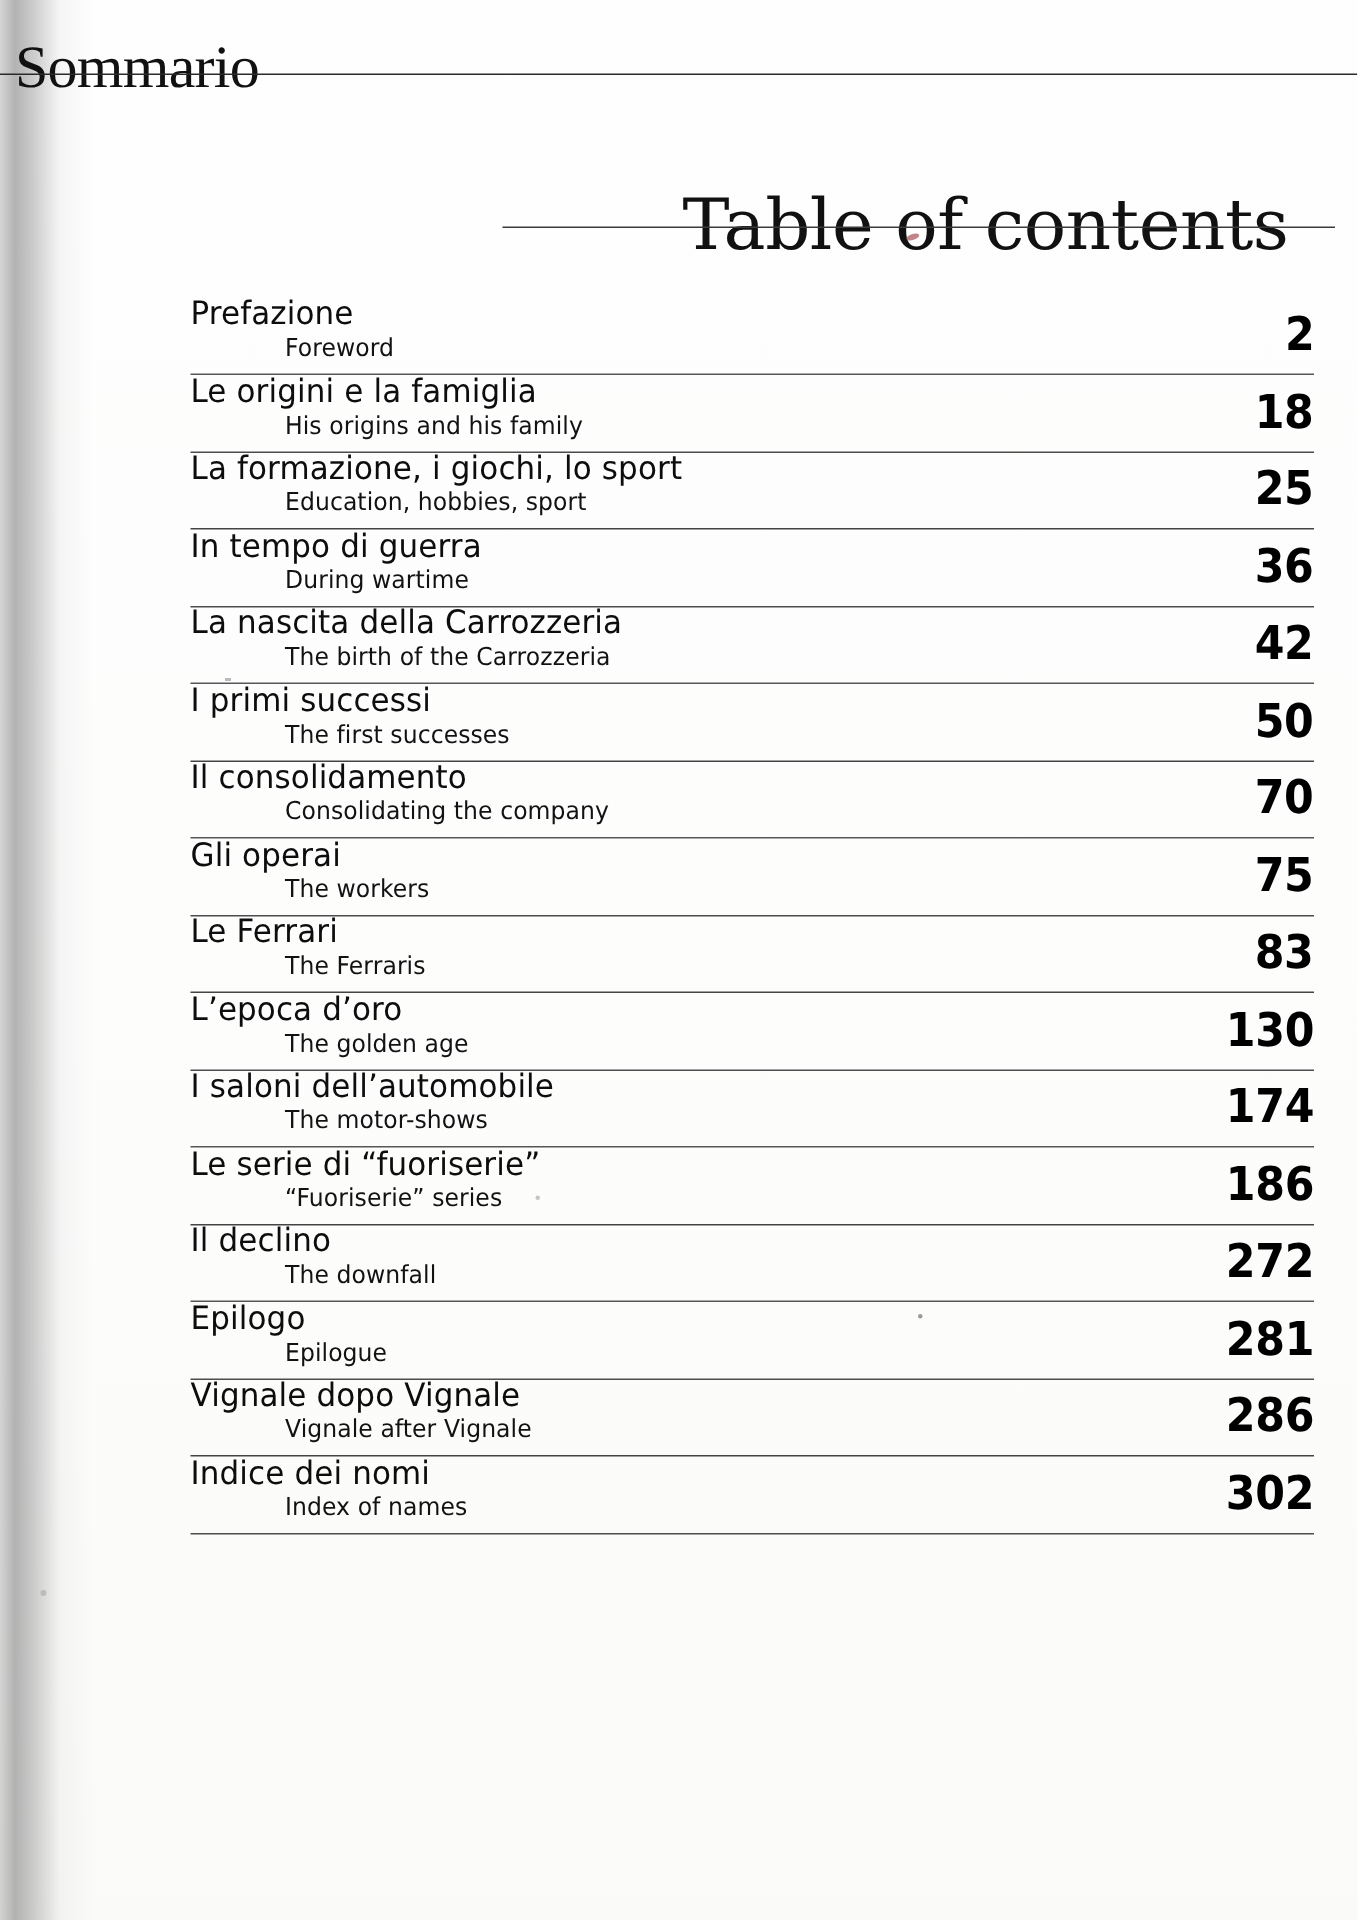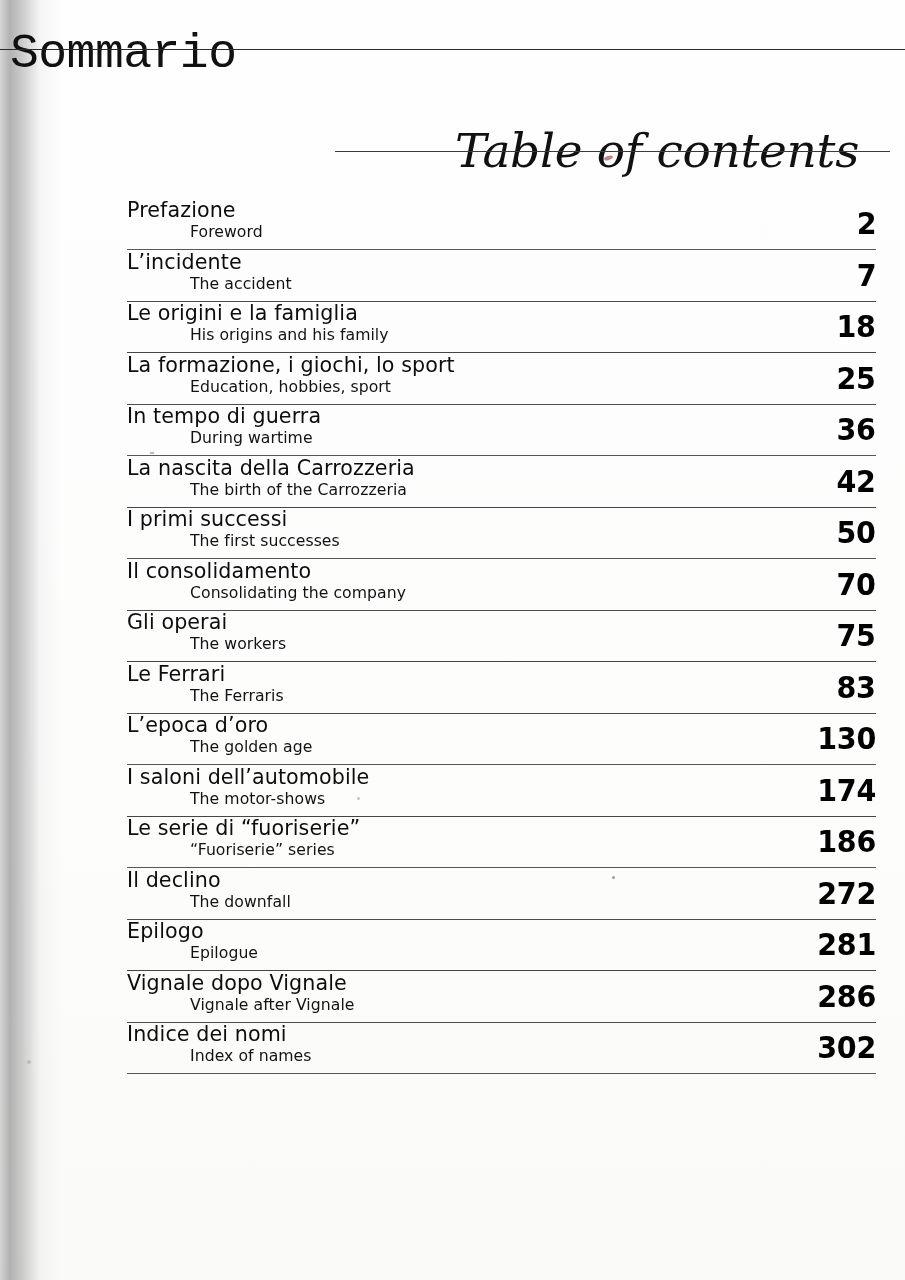--- a/index.html
+++ b/index.html
@@ -57,22 +57,22 @@
   .speck-grey-1 { left: 612px; top: 876px; width: 3px; height: 3px; background: rgba(90,90,90,.6); border-radius:50%; }
   .speck-grey-2 { left: 150px; top: 452px; width: 4px; height: 2px; background: rgba(120,120,120,.5); }
   .speck-grey-3 { left: 27px; top: 1060px; width: 4px; height: 4px; background: rgba(150,150,150,.45); border-radius:50%; }
   .speck-grey-4 { left: 357px; top: 797px; width: 3px; height: 3px; background: rgba(130,130,130,.45); border-radius:50%; }
 
   
   .header-it {
     position: absolute;
     left: 10px;
     top: -2px;
-    font-family: Liberation Mono, monospace;
-    font-size: 48px;
+    font-family: Liberation Serif, serif;
+    font-size: 40px;
     font-weight: 400;
     letter-spacing: -0.5px;
     line-height: 1;
     white-space: nowrap;
   }
   .rule-top {
     position: absolute;
     left: 0;
     top: 49px;
     width: 905px;
@@ -84,21 +84,20 @@
     position: absolute;
     right: 46px;
     top: 88px;
     font-family: "DejaVu Serif", "Liberation Serif", serif;
     font-size: 47px;
     font-weight: 400;
     letter-spacing: -0.3px;
     line-height: 1;
     white-space: nowrap;
     text-align: right;
-    font-style: italic;
   }
   .rule-header-en {
     position: absolute;
     left: 335px;
     top: 151px;
     width: 555px;
     height: 0;
     border-top: 1.4px solid #3a3a3a;
   }
 
@@ -184,26 +183,20 @@
   <div class="rule-header-en"></div>
 
   <div class="toc" id="toc-list">
       <div class="toc-row">
     <span class="toc-title">Prefazione</span>
     <span class="toc-subtitle">Foreword</span>
     <span class="toc-page">2</span>
     <span class="toc-rule"></span>
   </div>
       <div class="toc-row">
-    <span class="toc-title">L’incidente</span>
-    <span class="toc-subtitle">The accident</span>
-    <span class="toc-page">7</span>
-    <span class="toc-rule"></span>
-  </div>
-      <div class="toc-row">
     <span class="toc-title">Le origini e la famiglia</span>
     <span class="toc-subtitle">His origins and his family</span>
     <span class="toc-page">18</span>
     <span class="toc-rule"></span>
   </div>
       <div class="toc-row">
     <span class="toc-title">La formazione, i giochi, lo sport</span>
     <span class="toc-subtitle">Education, hobbies, sport</span>
     <span class="toc-page">25</span>
     <span class="toc-rule"></span>

